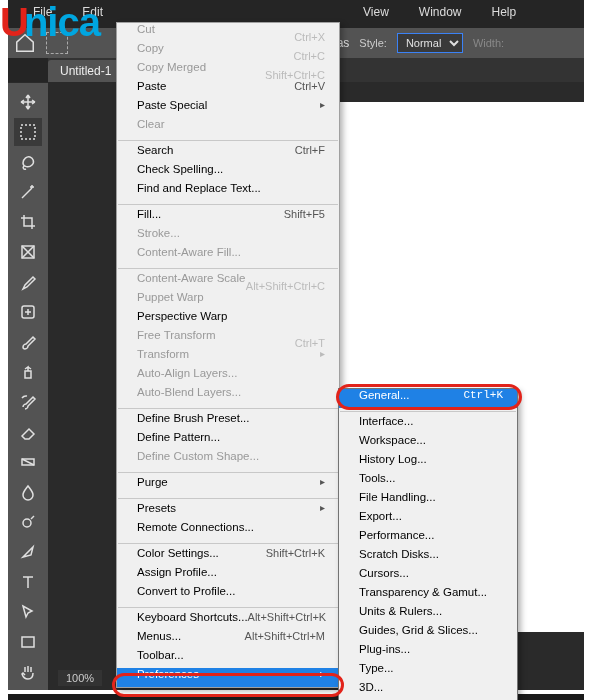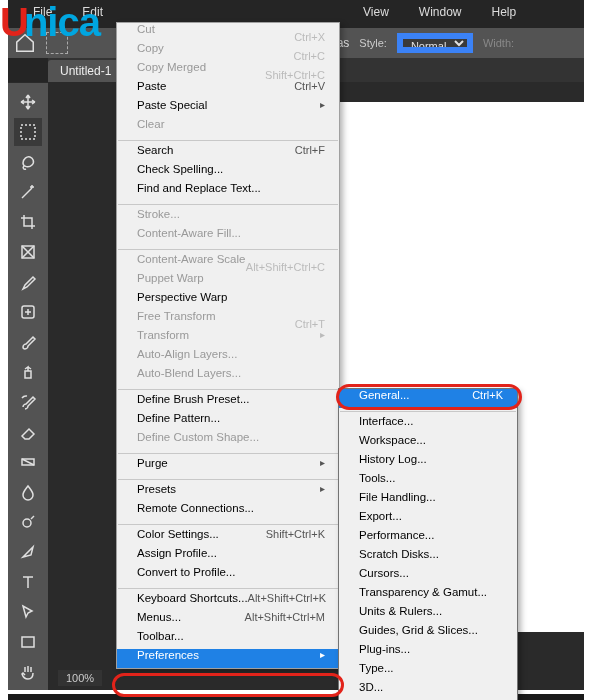--- a/index.html
+++ b/index.html
@@ -51,21 +51,21 @@
       color: #e0e0e0;
     }
     .home-icon {
       width: 22px; height: 22px; display: flex; align-items:center; justify-content:center;
     }
     .select-tool-icon {
       width: 22px; height: 22px; border:1px dashed #aaa;
     }
     .optionbar label { font-size: 11px; color:#ccc; }
     .style-select {
-      background:#3a3a3a; color:#e0e0e0; border:6px solid #3b82f6; height:20px; font-size:11px;
+      background:#3a3a3a; color:#e0e0e0; border:1px solid #3b82f6; height:20px; font-size:11px;
       padding: 0 4px;
     }
     
     .tabbar {
       position: absolute;
       top: 58px; left: 40px; right:0; height:24px;
       background:#333; display:flex; align-items:flex-end;
     }
     .tab {
       background:#535353; color:#eee; padding:4px 12px; font-size:12px;
@@ -128,21 +128,21 @@
       height:19px; display:flex; align-items:flex-start; justify-content:space-between;
       padding:0 14px 0 20px; white-space:nowrap;
     }
     .mi.disabled { color:#999; }
     .mi .sc { color:#555; font-size:11px; }
     .mi.disabled .sc { color:#bbb;margin-top:8px; }
     .mi.sub::after { content:"▸"; color:#555; font-size:10px; margin-left:8px; }
     .mi.disabled.sub::after { color:#bbb; }
     .sep { height:1px; background:#c8c8c8; margin:3px 1px; }
     .mi.highlight { background:#1f81e5; color:#fff; }
-    .mi.highlight .sc { color:#fff; }
+    .mi.highlight .sc { color:#fff;font-family:Liberation Mono, monospace; }
     .mi.highlight.sub::after { color:#fff; }
     
     .anno {
       position:absolute; border:3px solid #e2231a; border-radius:50%/50%;
       pointer-events:none; z-index:20;
     }
     .anno1 { left:112px; top:673px; width:232px; height:24px; border-radius:14px; }
     .anno2 { left:336px; top:384px; width:186px; height:26px; border-radius:14px; }
     
     .unica {
@@ -339,20 +339,24 @@
       <span>Search</span>
       <span class="sc">Ctrl+F</span>
     </div>
     <div class="mi">
       <span>Check Spelling...</span>
     </div>
     <div class="mi">
       <span>Find and Replace Text...</span>
     </div>
     <div class="sep"></div>
+    <div class="mi">
+      <span>Fill...</span>
+      <span class="sc">Shift+F5</span>
+    </div>
     <div class="mi disabled">
       <span>Stroke...</span>
     </div>
     <div class="mi disabled">
       <span>Content-Aware Fill...</span>
     </div>
     <div class="sep"></div>
     <div class="mi disabled">
       <span>Content-Aware Scale</span>
       <span class="sc">Alt+Shift+Ctrl+C</span>

